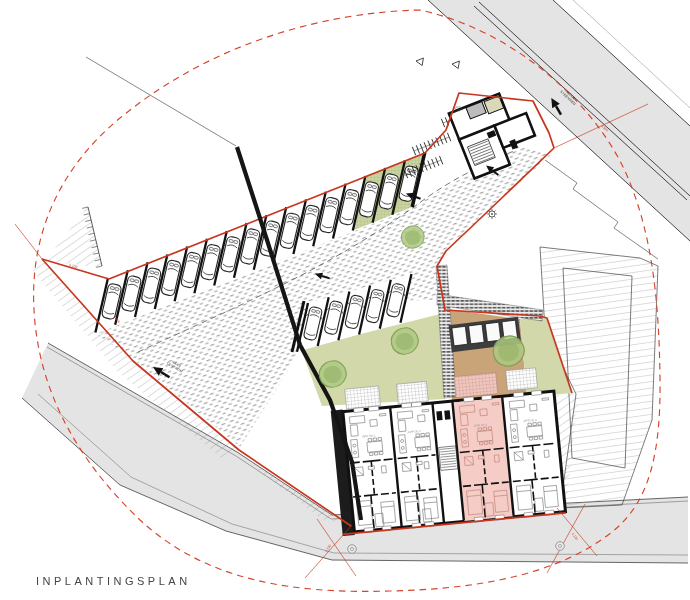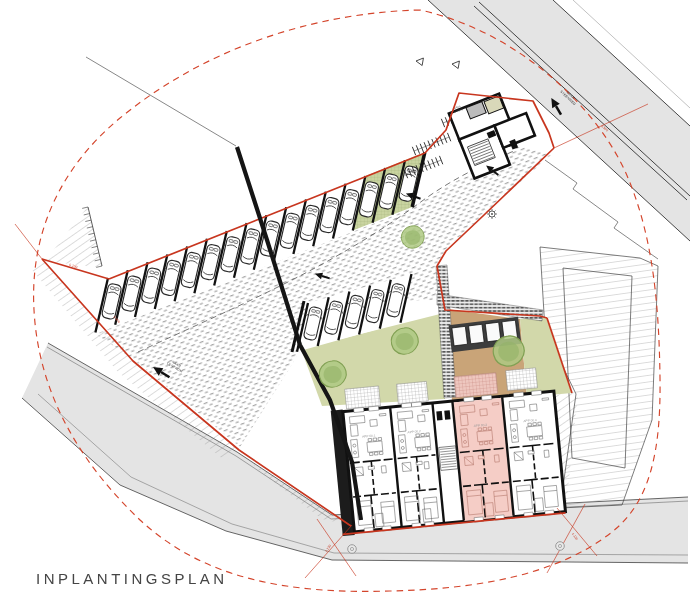--- a/index.html
+++ b/index.html
@@ -1,18 +1,18 @@
 <!DOCTYPE html>
 <html style="--boundary-red: #c8361f; --dashed-red: #d4452c; --road-gray: #e4e4e4; --garden-green: #d2d8aa; --garden-brown: #c9a478; --green-parking: #c9d4a0; --unit-pink: #f5cdc6; --terrace-pink: #e9bab0; --tree-fill: #aec983; --tree-edge: #81a053; --beige-room: #d9d8b9; --gray-room: #bcbcbc; --shed-dark: #3d3d3d;"><head>
 <meta charset="utf-8">
 <style>
   html,body{margin:0;padding:0;background:#fff;}
   .plan-wrap{position:relative;width:690px;height:600px;background:#fff;overflow:hidden;font-family:"Liberation Sans",sans-serif;}
   .plan-wrap svg{position:absolute;left:0;top:0;}
-  .plan-title{position:absolute;left:36px;bottom:13px;font-size:15px;letter-spacing:3.5px;color:#454545;font-family:"Liberation Sans",sans-serif;}
+  .plan-title{position:absolute;left:36px;bottom:13px;font-size:11px;letter-spacing:3.5px;color:#454545;font-family:"Liberation Sans",sans-serif;}
   text{font-family:"Liberation Sans",sans-serif;}
   .rGray{fill:var(--road-gray);}
   .gGreen{fill:var(--garden-green);}
   .gBrown{fill:var(--garden-brown);}
   .red{stroke:var(--boundary-red);stroke-width:1.7;fill:none;stroke-linejoin:round;}
   .redthin{stroke:var(--boundary-red);stroke-width:.65;fill:none;}
   .redDash{stroke:var(--dashed-red);stroke-width:1.15;fill:none;stroke-dasharray:6.5 5;}
   .dim{fill:var(--boundary-red);font-size:3.3px;}
   .rlbl{fill:#333;font-size:3.3px;letter-spacing:.2px;}
   .elbl{fill:#444;font-size:2.5px;}

